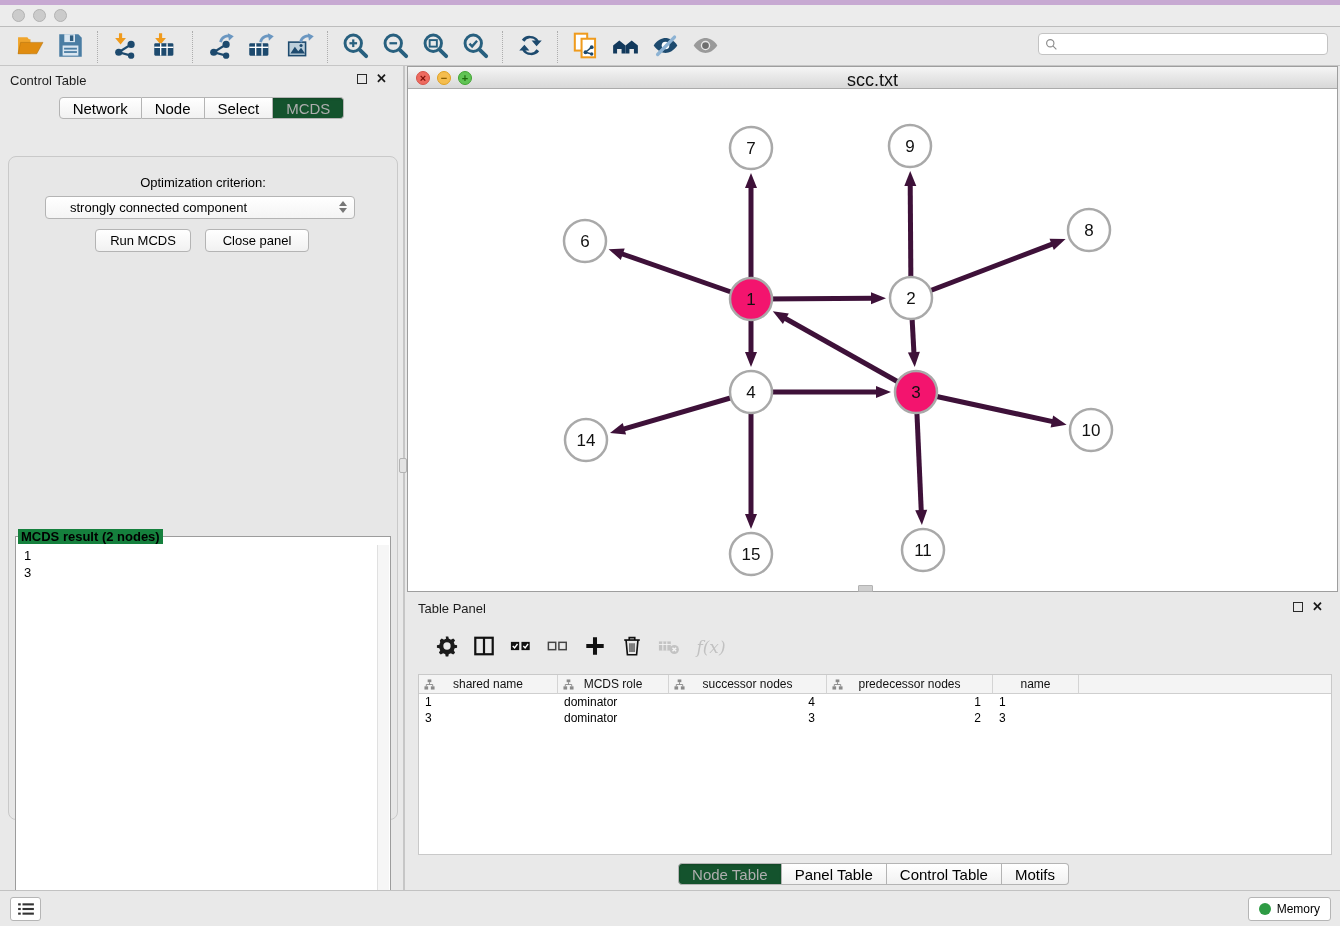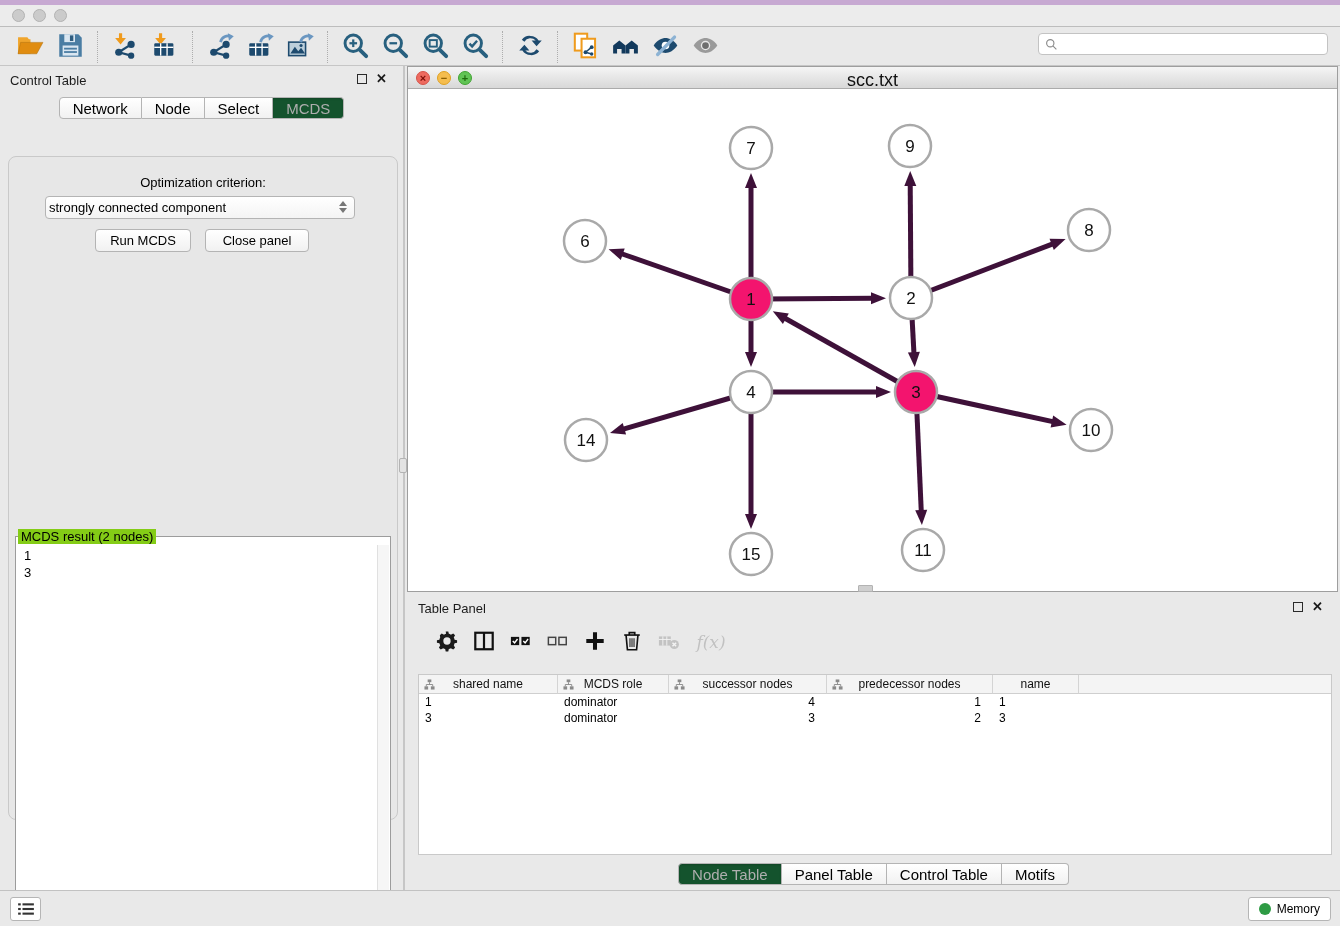--- a/index.html
+++ b/index.html
@@ -30,30 +30,30 @@
   .cp-float{right:36px;top:8px;}
   .cp-close{right:16px;top:7px;}
   .seg{display:inline-flex;}
   .seg .seg-btn{font-family:"Liberation Sans",sans-serif;font-size:15px;color:#000;background:linear-gradient(#ffffff,#f1f1f1);border:1px solid #b4b4b4;border-left:none;height:22px;padding:0 13px;cursor:default;}
   .seg .seg-btn:first-child{border-left:1px solid #b4b4b4;border-radius:4px 0 0 4px;}
   .seg .seg-btn:last-child{border-radius:0 4px 4px 0;}
   .seg .seg-btn.selected{background:#14532d;color:#aeaeae;box-shadow:inset 0 1px 2px rgba(0,0,0,.18);}
   .cp-tabs{position:absolute;left:0;right:0;top:31px;text-align:center;}
   .cp-body{position:absolute;left:8px;top:53px;width:390px;height:664px;background:#e7e7e7;border:1px solid #c9c9c9;border-radius:8px;margin-top:37px;}
   .opt-label{position:absolute;left:0;right:0;top:18px;text-align:center;font-size:13px;color:#000;}
-  .criterion{position:absolute;left:36px;top:39px;width:310px;height:23px;background:linear-gradient(#ffffff,#f4f4f4);border:1px solid #b4b4b4;border-radius:4px;font-size:13px;display:flex;align-items:center;padding:0 24px 0 3px;}
+  .criterion{position:absolute;left:36px;top:39px;width:310px;height:23px;background:linear-gradient(#ffffff,#f4f4f4);border:1px solid #b4b4b4;border-radius:4px;font-size:13px;display:flex;align-items:center;padding:0 24px 0 24px;}
   .criterion .chevrons{position:absolute;right:7px;top:4px;display:flex;flex-direction:column;gap:2px;}
   .criterion .chevrons i{display:block;width:0;height:0;border-left:4px solid transparent;border-right:4px solid transparent;}
   .criterion .chevrons i.up{border-bottom:5px solid #777;}
   .criterion .chevrons i.down{border-top:5px solid #777;}
   .cp-btn{position:absolute;top:72px;height:23px;background:linear-gradient(#ffffff,#f1f1f1);border:1px solid #b4b4b4;border-radius:4px;font-size:13px;font-family:"Liberation Sans",sans-serif;color:#000;}
   .btn-run{left:86px;width:96px;}
   .btn-closepanel{left:196px;width:104px;}
   .mcds-fieldset{position:absolute;left:6px;top:372px;width:376px;height:384px;border:1px solid #9c9c9c;background:#fff;margin:0;padding:0;}
-  .mcds-fieldset legend{font-size:13px;color:#000;background:#84cc16;padding:0 3px;margin-left:2px;}
+  .mcds-fieldset legend{font-size:13px;color:#000;background:#15803d;padding:0 3px;margin-left:2px;font-weight:bold;}
   .mcds-list{position:absolute;left:0;top:0;right:14px;bottom:0;padding:3px 0 0 8px;font-size:13px;line-height:17px;color:#000;}
   .mcds-scroll{position:absolute;right:1px;top:1px;bottom:1px;width:12px;background:#f6f6f6;border-left:1px solid #e0e0e0;}
 
   
   .v-split-handle{position:absolute;left:399px;top:458px;width:8px;height:15px;background:#e3e3e3;border:1px solid #b3b3b3;border-radius:2px;z-index:5;}
 
   
   .net-window{position:absolute;left:407px;top:66px;width:931px;height:526px;background:#fff;border:1px solid #9e9e9e;}
   .nw-titlebar{position:absolute;left:0;top:0;right:0;height:22px;background:linear-gradient(#f5f5f5,#d8d8d8);border-bottom:1px solid #ababab;}
   .traffic{position:absolute;left:8px;top:4px;display:flex;gap:7px;}
@@ -64,21 +64,21 @@
   .nw-title{position:absolute;left:0;right:0;top:3px;text-align:center;font-size:18px;color:#111;}
   .nw-canvas{position:absolute;left:0;top:23px;right:0;bottom:0;background:#fff;}
   .nw-canvas svg{position:absolute;left:0;top:0;}
   .bottom-handle{position:absolute;left:450px;top:518px;width:15px;height:7px;background:#cfcfcf;border:1px solid #b3b3b3;border-radius:1px;}
 
   
   .table-panel{position:absolute;left:407px;top:595px;width:933px;height:295px;background:#e9e9e9;}
   .tp-title{position:absolute;left:11px;top:6px;font-size:13px;color:#1c1c1c;}
   .tp-float{right:37px;top:7px;}
   .tp-close{right:17px;top:6px;}
-  .tp-toolbar{position:absolute;left:11px;top:32px;right:8px;height:40px;display:flex;padding-left:14px;}
+  .tp-toolbar{position:absolute;left:11px;top:32px;right:8px;height:40px;display:flex;align-items:center;padding-left:14px;}
   .tp-tool{width:30px;height:30px;margin-right:7px;background:transparent;border:none;display:flex;align-items:center;justify-content:center;padding:0;}
   .tp-tool svg{width:22px;height:22px;}
   .tp-tool.disabled{opacity:.5;}
   .fx{font-family:"DejaVu Serif",serif;font-style:italic;font-size:17px;color:#9a9a9a;}
   .tp-table{position:absolute;left:11px;top:79px;right:8px;bottom:35px;background:#fff;border:1px solid #c9c9c9;overflow:hidden;}
   .thead{display:flex;height:19px;}
   .th{position:relative;background:#f4f4f4;border-right:1px solid #d4d4d4;border-bottom:1px solid #cfcfcf;font-size:12px;color:#111;display:flex;align-items:center;justify-content:center;flex:none;}
   .th .colicon{position:absolute;left:5px;top:4px;width:11px;height:11px;}
   .th.filler{flex:1;border-right:none;}
   .trow{display:flex;height:16px;font-size:12px;color:#000;}

